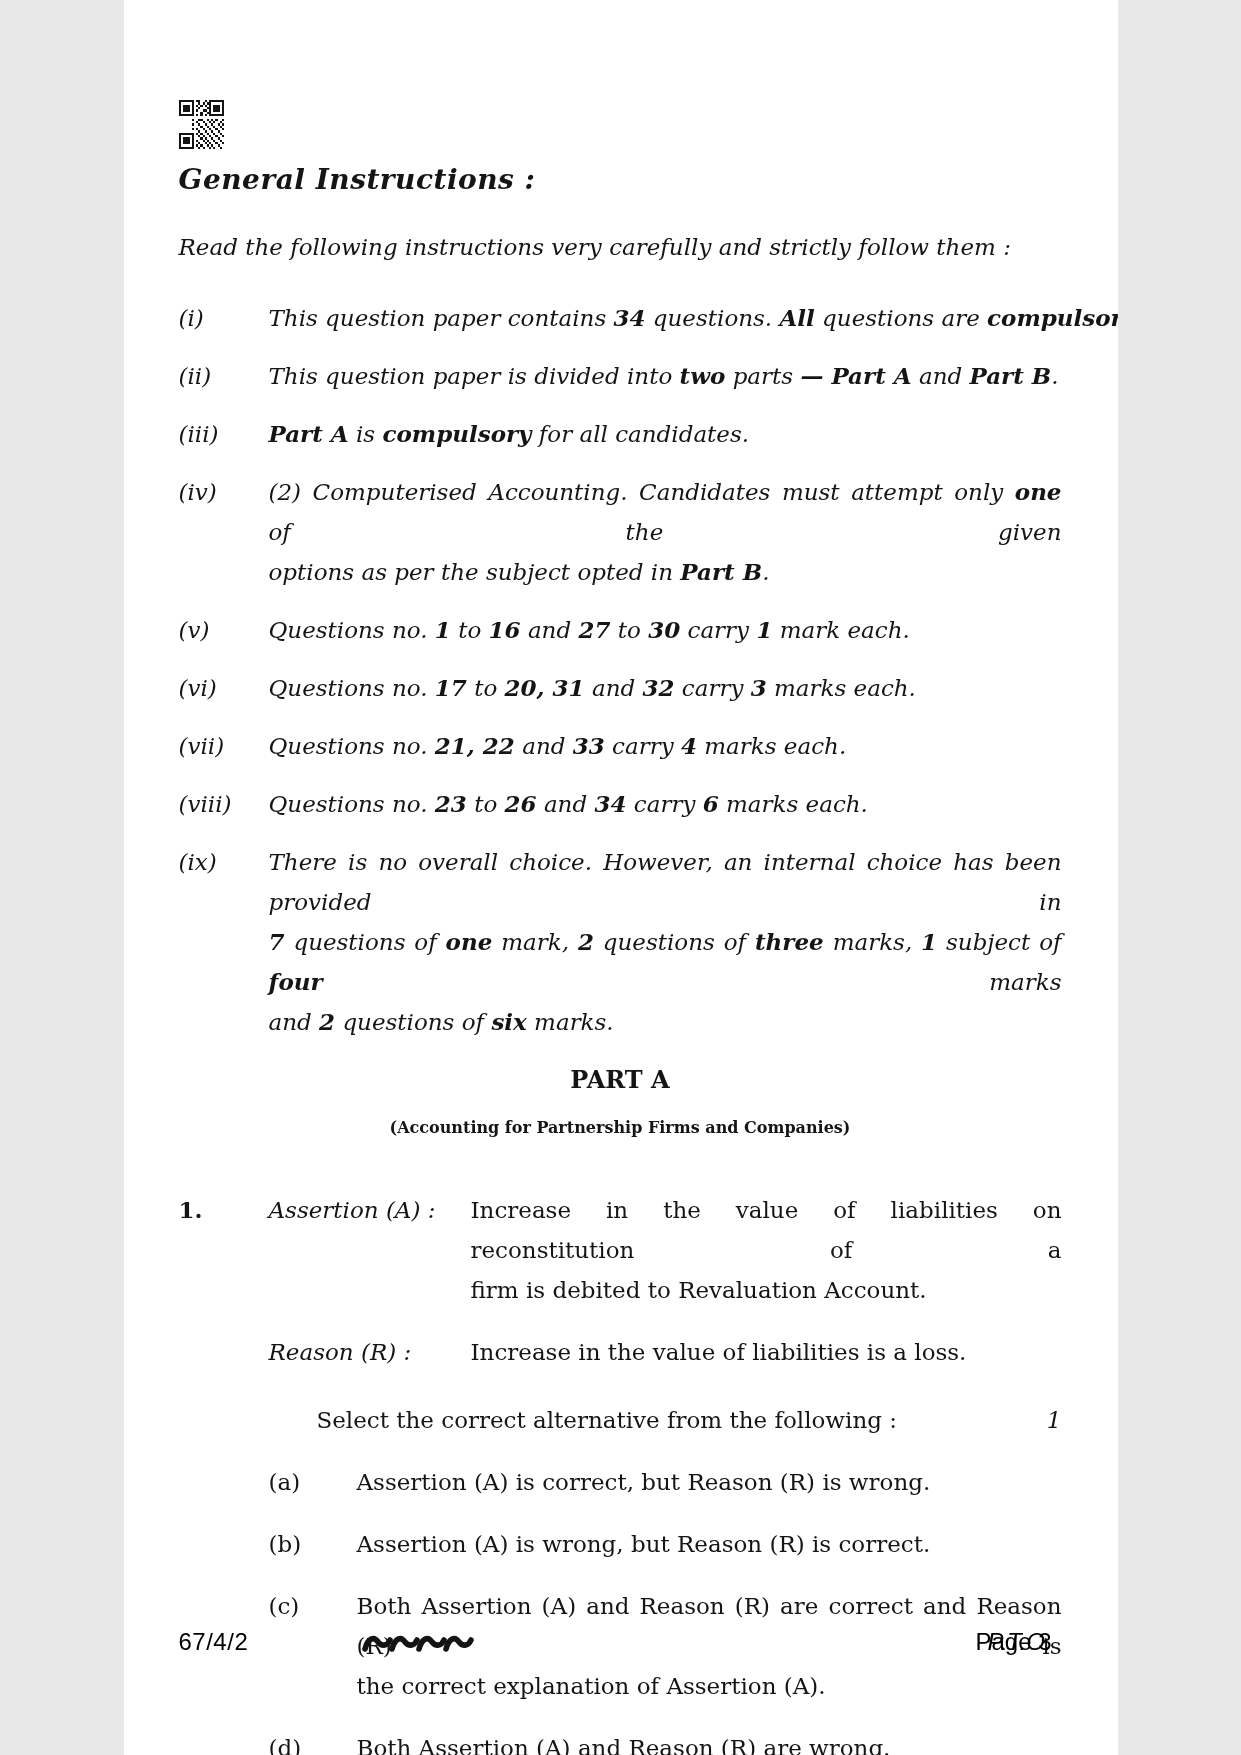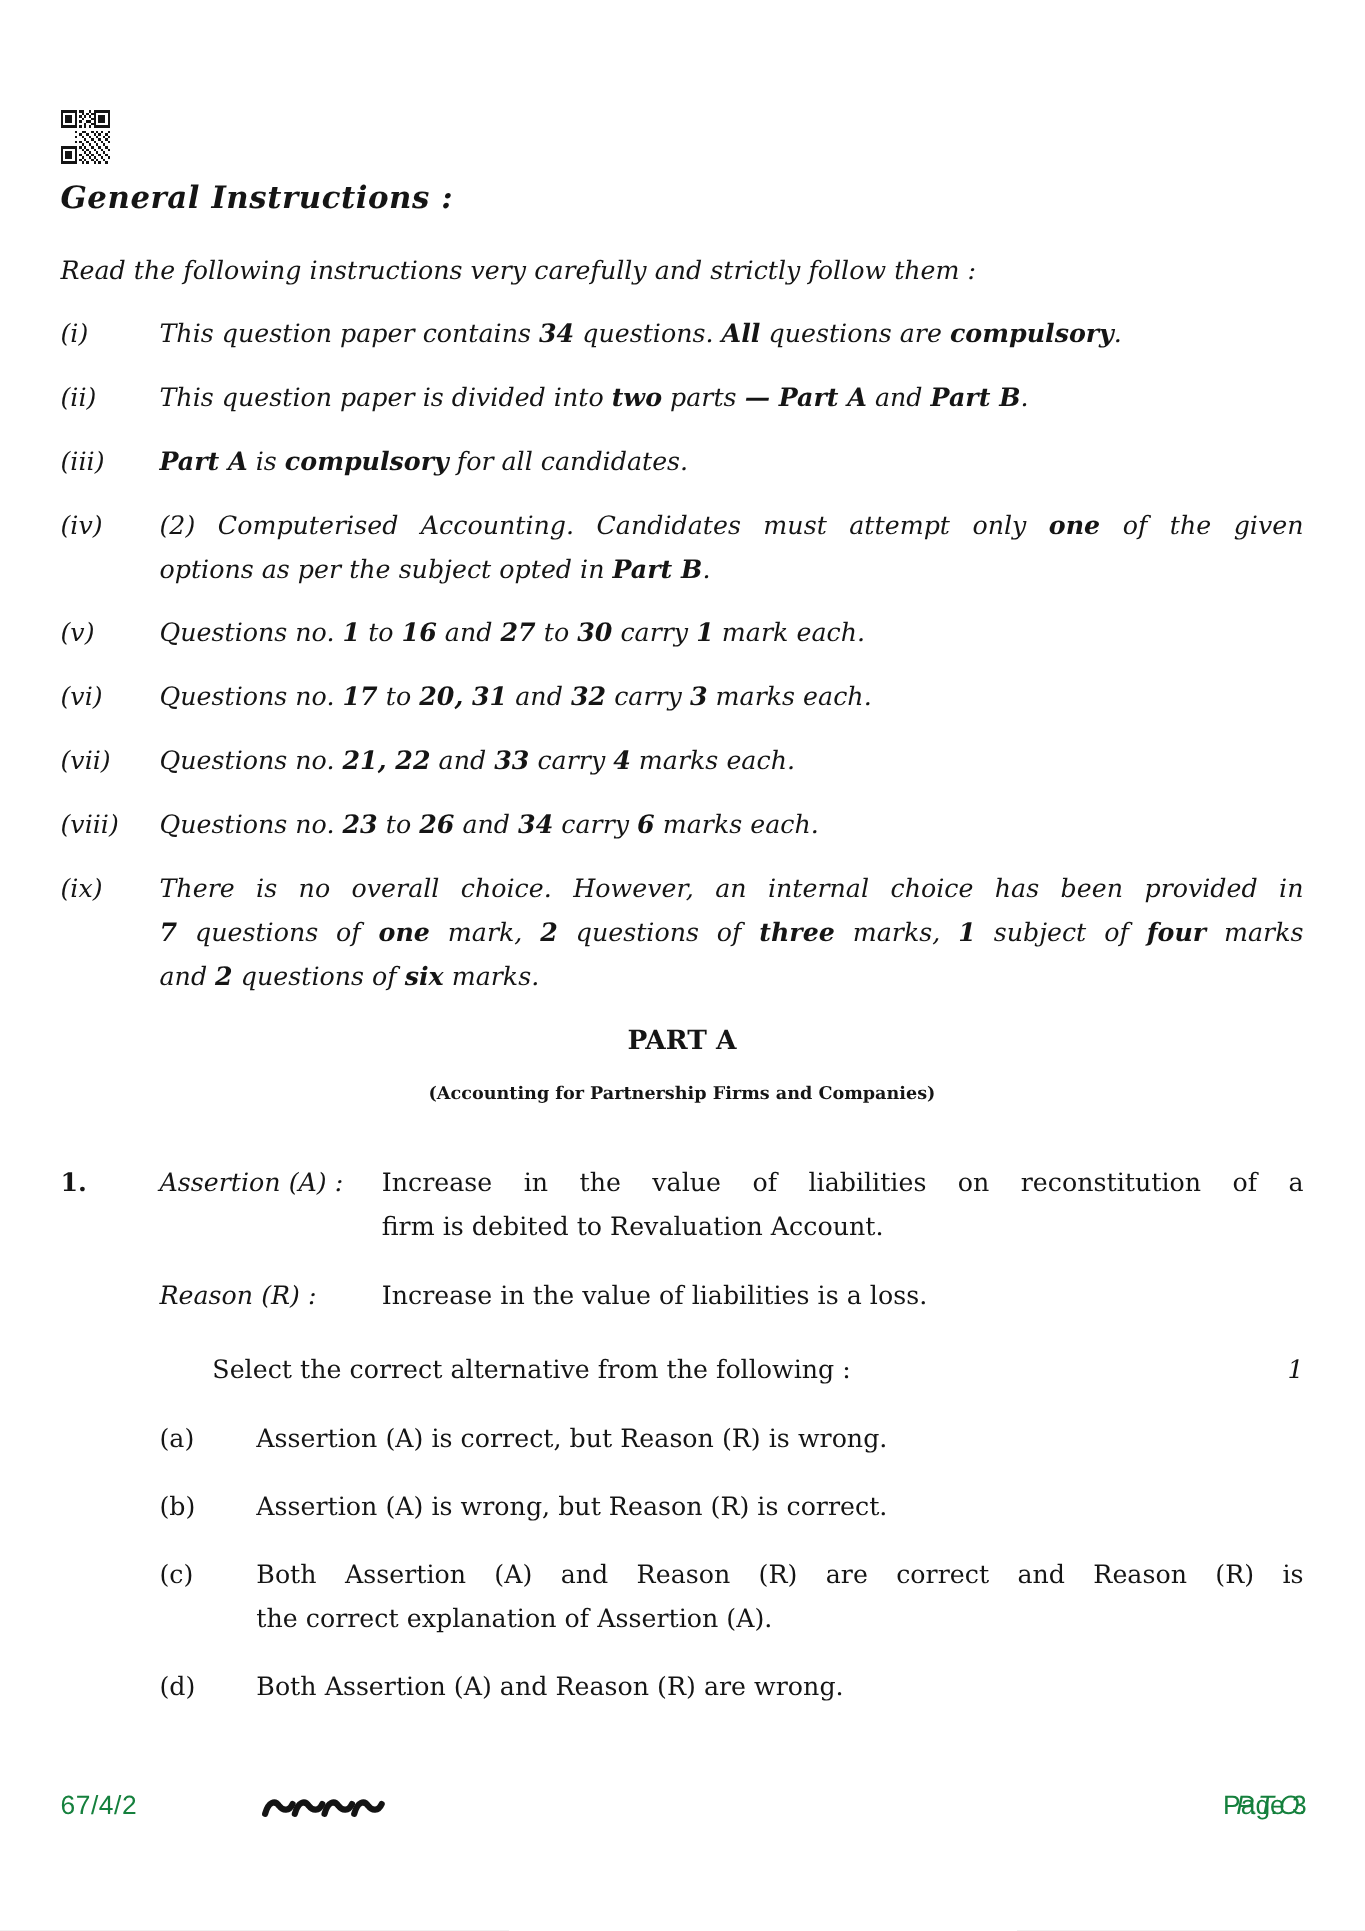--- a/index.html
+++ b/index.html
@@ -1,37 +1,37 @@
 <!DOCTYPE html>
 <html><head>
 <meta charset="utf-8">
 <style>
   html,body { margin:0; padding:0; background:#e8e8e8; }
   .page {
     position:relative;
-    width:1241px; height:1755px;
+    width:994px; height:1755px;
     margin:0 auto;
     background:#ffffff;
     color:#151515;
     font-family:"DejaVu Serif","Liberation Serif",serif;
     font-size:23px;
     overflow:hidden;
   }
   .content { position:absolute; left:55px; right:56px; top:100px; }
 
   .qr { display:block; width:45px; height:49px; }
 
   .gi-heading {
     margin-top:13px;
     font-size:28px; line-height:36px;
     font-weight:bold; font-style:italic;
     letter-spacing:0.5px;
   }
   .intro {
-    margin-top:29px; margin-bottom:17px;
+    margin-top:29px; margin-bottom:31px;
     font-style:italic; line-height:40px;
   }
 
   .items { font-style:italic; }
   .item { display:flex; margin-bottom:18px; }
   .col-label { flex:0 0 90px; line-height:40px; }
   .col-body { flex:1 1 auto; min-width:0; }
   .line { line-height:40px; white-space:nowrap; }
   .line.j { white-space:normal; text-align:justify; text-align-last:justify; }
   .b { font-weight:bold; }
@@ -57,23 +57,23 @@
   .prompt-row {
     display:flex; justify-content:space-between;
     margin-top:28px; margin-bottom:22px; line-height:40px;margin-left:48px;
   }
   .marks { font-style:italic; }
 
   .option { display:flex; margin-bottom:22px; }
   .opt-label { flex:0 0 88px; }
 
   .footer {
-    position:absolute; left:55px; right:53px; top:1622px; height:42px;
+    position:absolute; left:55px; right:66px; top:1622px; height:42px;
     font-family:"Liberation Sans","DejaVu Sans",sans-serif;
-    font-size:24px; color:#15803d;
+    font-size:24px; color:#000000;
   }
   .footer-code { position:absolute; left:0; top:6px; letter-spacing:0.5px; }
   .squig { position:absolute; left:183px; top:8px; }
   .footer-page { position:absolute; left:0; right:0; top:6px; text-align:right; }
   .footer-pto { position:absolute; right:0; top:6px; font-style:italic; font-weight:normal; }
 </style>
 </head>
 <body>
 
 <div class="page">

